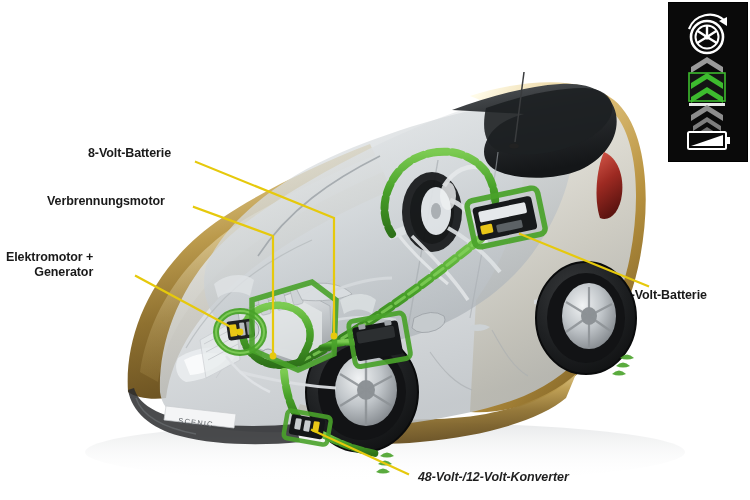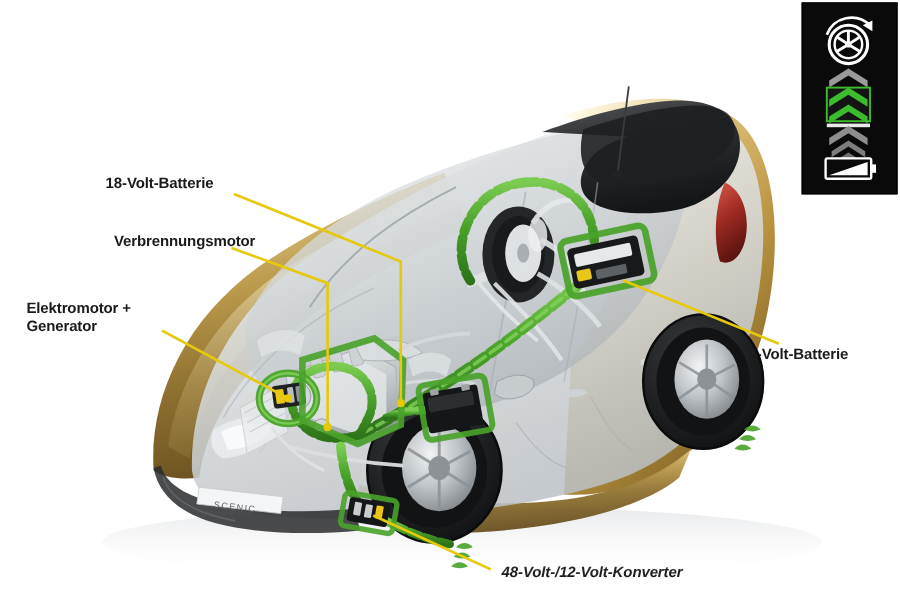--- a/index.html
+++ b/index.html
@@ -16,22 +16,22 @@
     font-family:"Liberation Sans", sans-serif;
     font-weight:bold;
     font-size:12.5px;
     color:#1a1a1a;
     letter-spacing:-0.1px;
     line-height:15px;
     white-space:pre-line;
     user-select:none;
   }
   #lbl-batt12{left:88px; top:146px;}
-  #lbl-verbr {left:47px;  top:194px;margin-left:48px;}
-  #lbl-emot  {left:22px;  top:250px;}
+  #lbl-verbr {left:47px;  top:194px;}
+  #lbl-emot  {left:6px;  top:250px;text-align:right;}
   #lbl-batt48{left:617px; top:288px;}
   #lbl-konv  {left:418px; top:470px;font-style:italic;}
 
   
   svg.layer{position:absolute;left:0;top:0;width:750px;height:500px;}
   #art{z-index:2;}
   #leaders{z-index:6;}
 
   
   #gauge{
@@ -349,21 +349,21 @@
 
       <path d="M136,276 L240,332"></path>
       <circle cx="240" cy="332" r="3.4" fill="#e6c90c" stroke="none"></circle>
 
       <path d="M520,234 L648,286"></path>
 
       <path d="M312,430 L408,474"></path>
     </g>
   </svg>
 
-  <div class="callout-label" id="lbl-batt12">18-Volt-Batterie</div>
+  <div class="callout-label" id="lbl-batt12">8-Volt-Batterie</div>
 
   <div class="callout-label" id="lbl-verbr">Verbrennungsmotor</div>
 
   <div class="callout-label" id="lbl-emot">Elektromotor +
 Generator</div>
 
   <div class="callout-label" id="lbl-batt48">48-Volt-Batterie</div>
 
   <div class="callout-label" id="lbl-konv">48-Volt-/12-Volt-Konverter</div>
 

